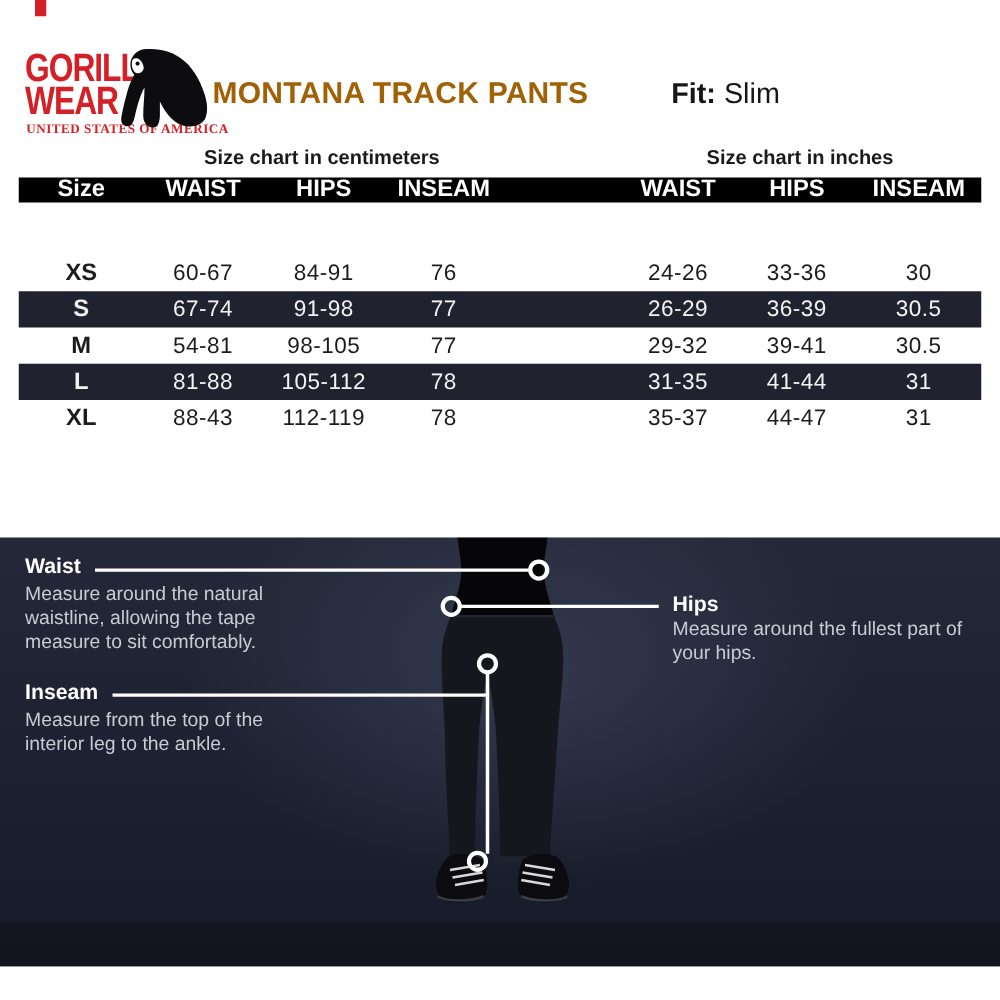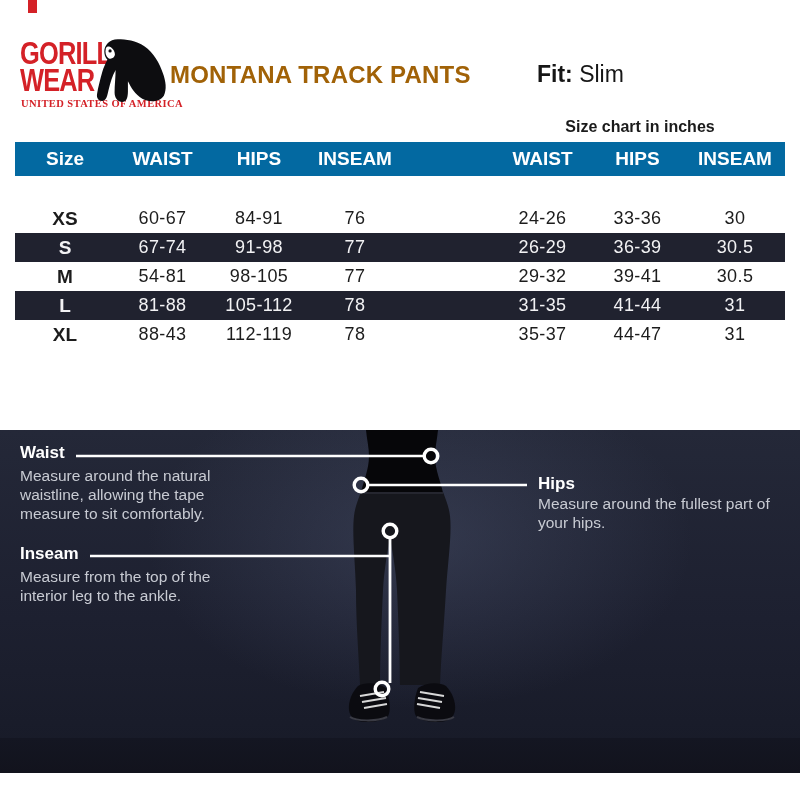--- a/index.html
+++ b/index.html
@@ -24,21 +24,21 @@
 
   
   .chart-title{top:118px;font-size:16px;font-weight:bold;color:#1b1b1b;text-align:center;}
   #cm-title{left:115px;width:285px;}
   #in-title{left:495px;width:290px;}
 
   .trow{position:absolute;left:15px;width:770px;display:flex;align-items:center;}
   .trow span{display:block;text-align:center;}
   .c-size{width:100px;} .cA{width:95px;} .cB{width:98px;} .cC{width:94px;}
   .c-gap{width:93px;} .cD{width:95px;} .cE{width:95px;} .cF{width:100px;}
-  #thead{top:142px;height:34px;background:#0369a1;color:#ffffff;font-weight:bold;font-size:19px;}
+  #thead{top:142px;height:20px;background:#000000;color:#ffffff;font-weight:bold;font-size:19px;}
   .drow{height:29px;font-size:18px;color:#1c1c1c;letter-spacing:.4px;margin-top:32px;}
   .drow .c-size{font-weight:bold;font-size:19px;letter-spacing:0;}
   .row-dark{background:#20222f;color:#f2f2f4;}
   .r0{top:172px;} .r1{top:201px;} .r2{top:230px;} .r3{top:259px;} .r4{top:288px;}
 
   
   #guide{left:0;top:430px;width:800px;height:343px;
          background:
            radial-gradient(ellipse 420px 260px at 420px 110px, rgba(96,106,138,.30), rgba(0,0,0,0) 65%),
            linear-gradient(180deg,#242838 0%,#1d2030 55%,#171a27 100%);}
@@ -73,20 +73,21 @@
              C38,50 42,57 49,61 C56,65 66,64 70,58 C73,52 72,44 69,36
              C66,27 60,16 51,10 C43,4 33,3 25,3 Z" fill="#0d0d10"></path>
     <path d="M13.5,12 C12.5,16 13.5,19.5 16,21.5 C18.5,22.8 21.5,21.5 22.3,18.5
              C22.6,15.5 20.5,11.5 17.3,10.3 C15.2,10 14,10.5 13.5,12 Z" fill="#ffffff"></path>
     <circle cx="17.6" cy="14.4" r="1.6" fill="#0d0d10"></circle>
   </svg>
 
   <div class="abs" id="page-title">MONTANA TRACK PANTS</div>
   <div class="abs" id="fit"><b>Fit:</b> <span>Slim</span></div>
 
+  <div class="abs chart-title" id="cm-title">Size chart in centimeters</div>
   <div class="abs chart-title" id="in-title">Size chart in inches</div>
 
   <div class="trow" id="thead">
     <span class="c-size">Size</span>
     <span class="cA">WAIST</span>
     <span class="cB">HIPS</span>
     <span class="cC">INSEAM</span>
     <span class="c-gap"></span>
     <span class="cD">WAIST</span>
     <span class="cE">HIPS</span>

